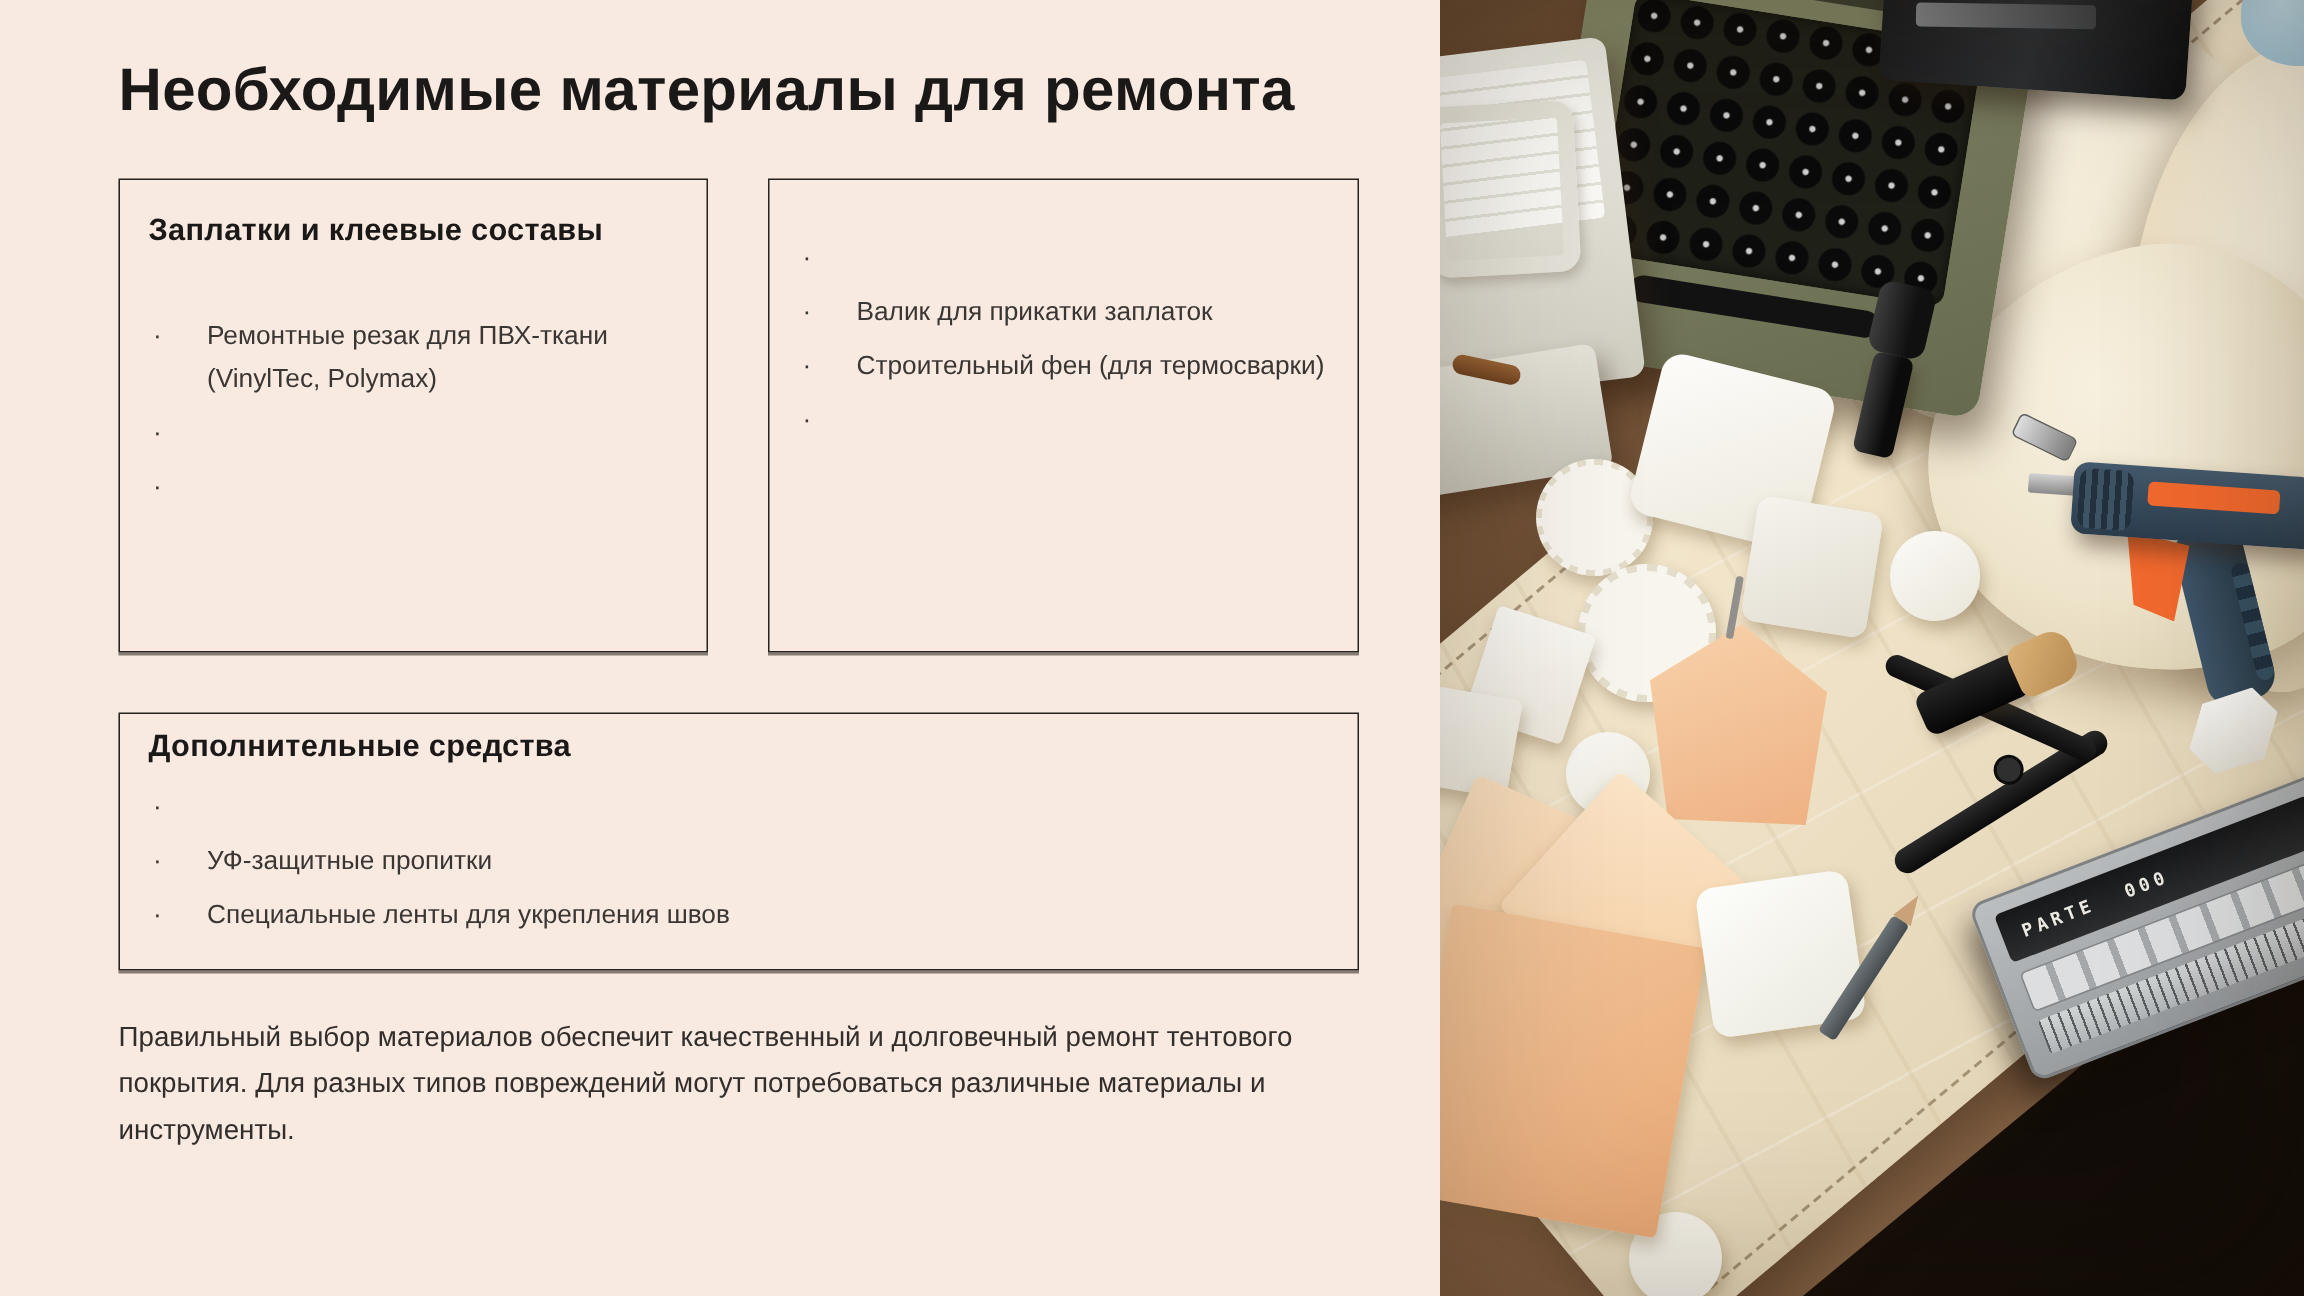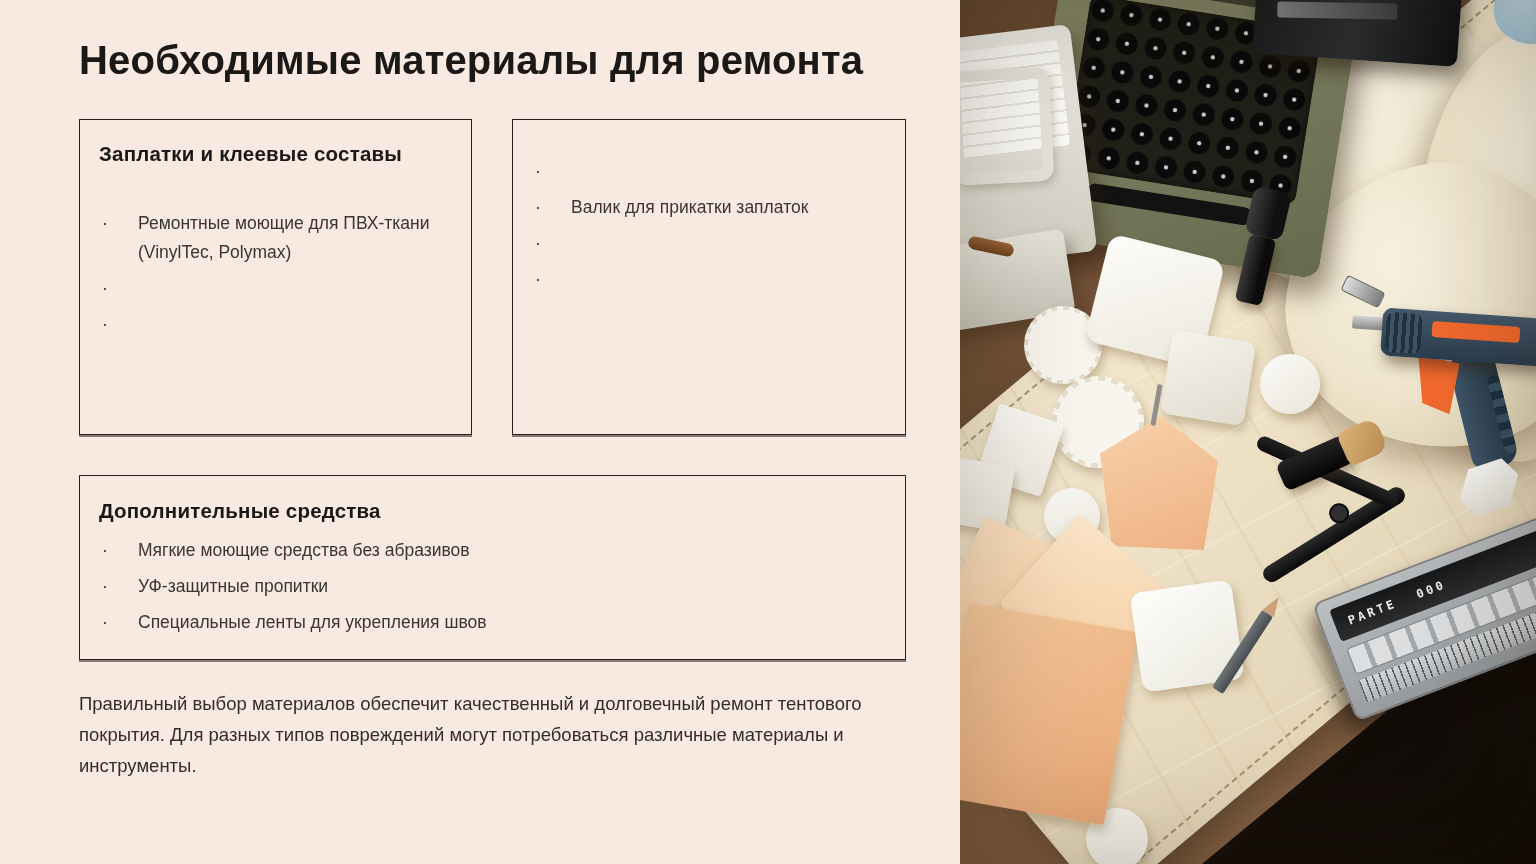--- a/index.html
+++ b/index.html
@@ -7,21 +7,21 @@
        font-family:"Liberation Sans","DejaVu Sans",sans-serif;}
   .slide{position:relative;width:1536px;height:864px;background:#f8e9e1;overflow:hidden;}
 
   
   .content{position:absolute;left:63px;top:32px;width:840px;margin-left:16px;}
   .page-title{margin:0 0 30px 0;font-size:40px;line-height:1.42;font-weight:700;
               color:#1b1917;letter-spacing:.2px;max-width:810px;}
   .cards-grid{display:grid;grid-template-columns:393px 394px;column-gap:16px;row-gap:18px;width:835px;gap:40px;}
   .card{border:1.6px solid #27221e;background:#f8e9e1;padding:22px 19px 18px 19px;
         box-shadow:0 2px 0 rgba(40,32,25,.55);min-height:274px;}
-  .card.wide{grid-column:1 / -1;min-height:131px;padding-top:23px;}
+  .card.wide{grid-column:1 / -1;min-height:131px;padding-top:10px;}
   .card-title{margin:0;font-size:20.5px;font-weight:700;color:#1b1917;letter-spacing:.2px;}
   .card-list{list-style:none;margin:12px 0 0 0;padding:0;}
   .card:nth-child(1) .card-list{margin-top:40px;}
   .card.wide .card-list{margin-top:10px;}
   .card-list li{display:flex;align-items:flex-start;padding:3.5px 0;
                 font-size:17.5px;line-height:29px;color:#3a3633;}
   .card-list .dot{flex:0 0 36px;text-align:left;padding-left:3px;color:#3a3633;}
   .card-list .item-text{flex:1;}
   .slide-footer{margin-top:28px;max-width:830px;font-size:18.5px;line-height:31px;color:#322e2b;}
 
@@ -183,21 +183,21 @@
 
 <div class="slide">
   <div class="content">
     <h1 class="page-title">Необходимые материалы для ремонта</h1>
     <div class="cards-grid">
   <section class="card">
     <h2 class="card-title">Заплатки и клеевые составы</h2>
     <ul class="card-list">
             <li>
               <span class="dot">·</span>
-              <span class="item-text">Ремонтные моющие для ПВХ-ткани (VinylTec, Polymax)</span>
+              <span class="item-text">Ремонтные резак для ПВХ-ткани (VinylTec, Polymax)</span>
             </li>
             <li>
               <span class="dot">·</span>
             </li>
             <li>
               <span class="dot">·</span>
             </li>
           </ul>
   </section>
 
@@ -205,33 +205,33 @@
     <ul class="card-list">
             <li>
               <span class="dot">·</span>
             </li>
             <li>
               <span class="dot">·</span>
               <span class="item-text">Валик для прикатки заплаток</span>
             </li>
             <li>
               <span class="dot">·</span>
+              <span class="item-text">Строительный фен (для термосварки)</span>
             </li>
             <li>
               <span class="dot">·</span>
             </li>
           </ul>
   </section>
 
   <section class="card wide">
     <h2 class="card-title">Дополнительные средства</h2>
     <ul class="card-list">
             <li>
               <span class="dot">·</span>
-              <span class="item-text">Мягкие моющие средства без абразивов</span>
             </li>
             <li>
               <span class="dot">·</span>
               <span class="item-text">УФ-защитные пропитки</span>
             </li>
             <li>
               <span class="dot">·</span>
               <span class="item-text">Специальные ленты для укрепления швов</span>
             </li>
           </ul>

